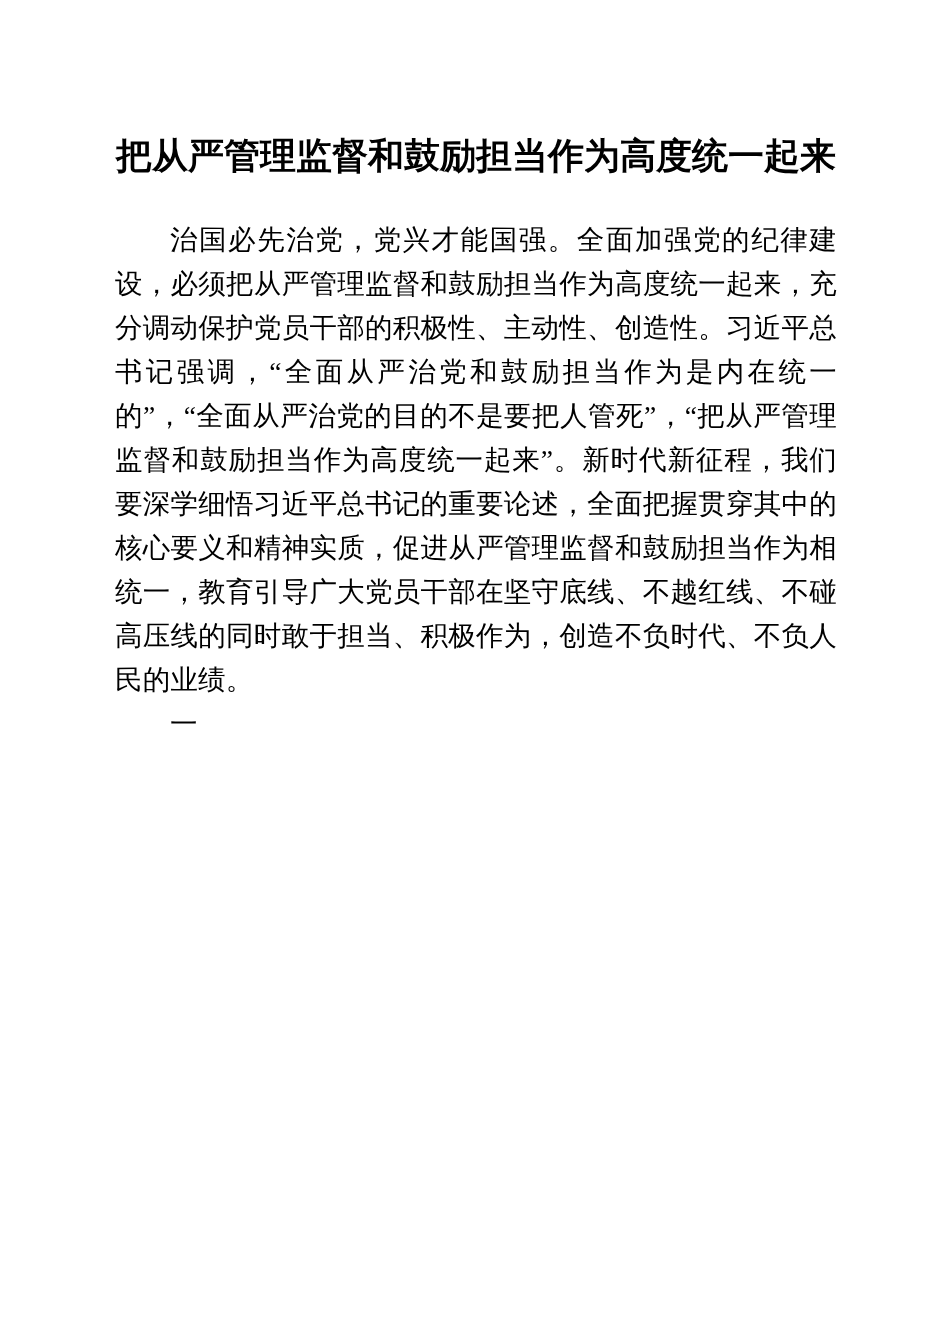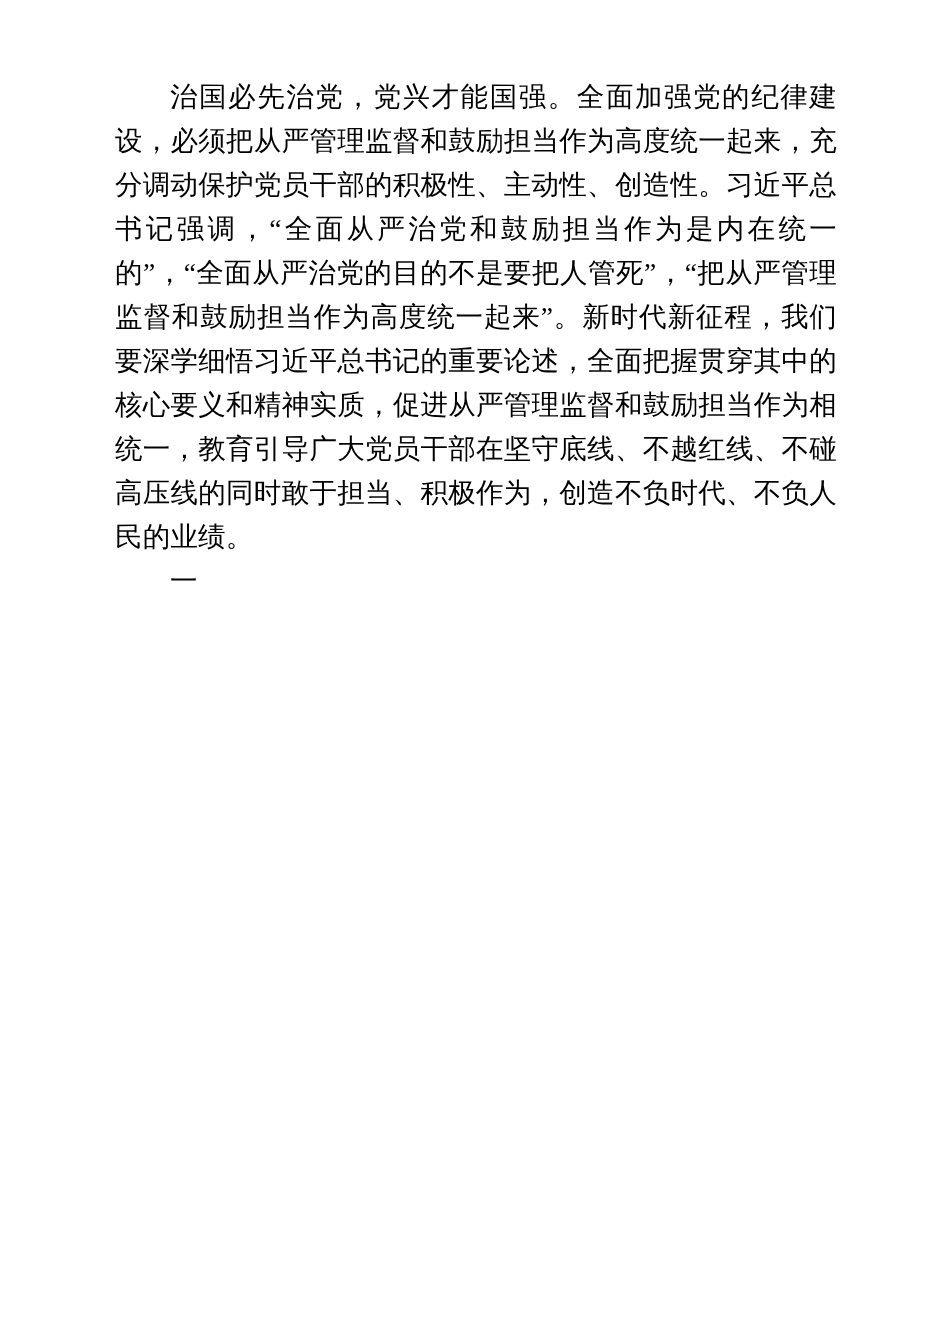--- a/index.html
+++ b/index.html
@@ -27,21 +27,21 @@
     padding-top: 132px;
     font-size: 36px;
     line-height: 48px;
     font-weight: 700;
     text-align: center;
     letter-spacing: 0px;
     color: #000000;
     font-family: "Liberation Serif", "DejaVu Serif", serif;
   }
   .doc-body {
-    margin-top: 75px;
+    margin-top: 38px;
   }
   .doc-body p {
     margin: 0;
     font-size: 27.5px;
     line-height: 44px;
     letter-spacing: 0.2px;
     text-align: justify;
     text-justify: inter-ideograph;
     text-indent: 2em;
     color: #000000;
@@ -50,17 +50,18 @@
     font-family: "Liberation Serif", "DejaVu Serif", serif;
   }
   .doc-body p.section-number {
     text-align: left;
   }
 </style>
 </head>
 <body>
 
 <div class="page">
+  <h1 class="doc-title">把从严管理监督和鼓励担当作为高度统一起来</h1>
   <div class="doc-body">
     <p>治国必先治党，党兴才能国强。全面加强党的纪律建设，必须把从严管理监督和鼓励担当作为高度统一起来，充分调动保护党员干部的积极性、主动性、创造性。习近平总书记强调，“全面从严治党和鼓励担当作为是内在统一的”，“全面从严治党的目的不是要把人管死”，“把从严管理监督和鼓励担当作为高度统一起来”。新时代新征程，我们要深学细悟习近平总书记的重要论述，全面把握贯穿其中的核心要义和精神实质，促进从严管理监督和鼓励担当作为相统一，教育引导广大党员干部在坚守底线、不越红线、不碰高压线的同时敢于担当、积极作为，创造不负时代、不负人民的业绩。</p>
     <p class="section-number">一</p>
   </div>
 </div>
 
 </body></html>

